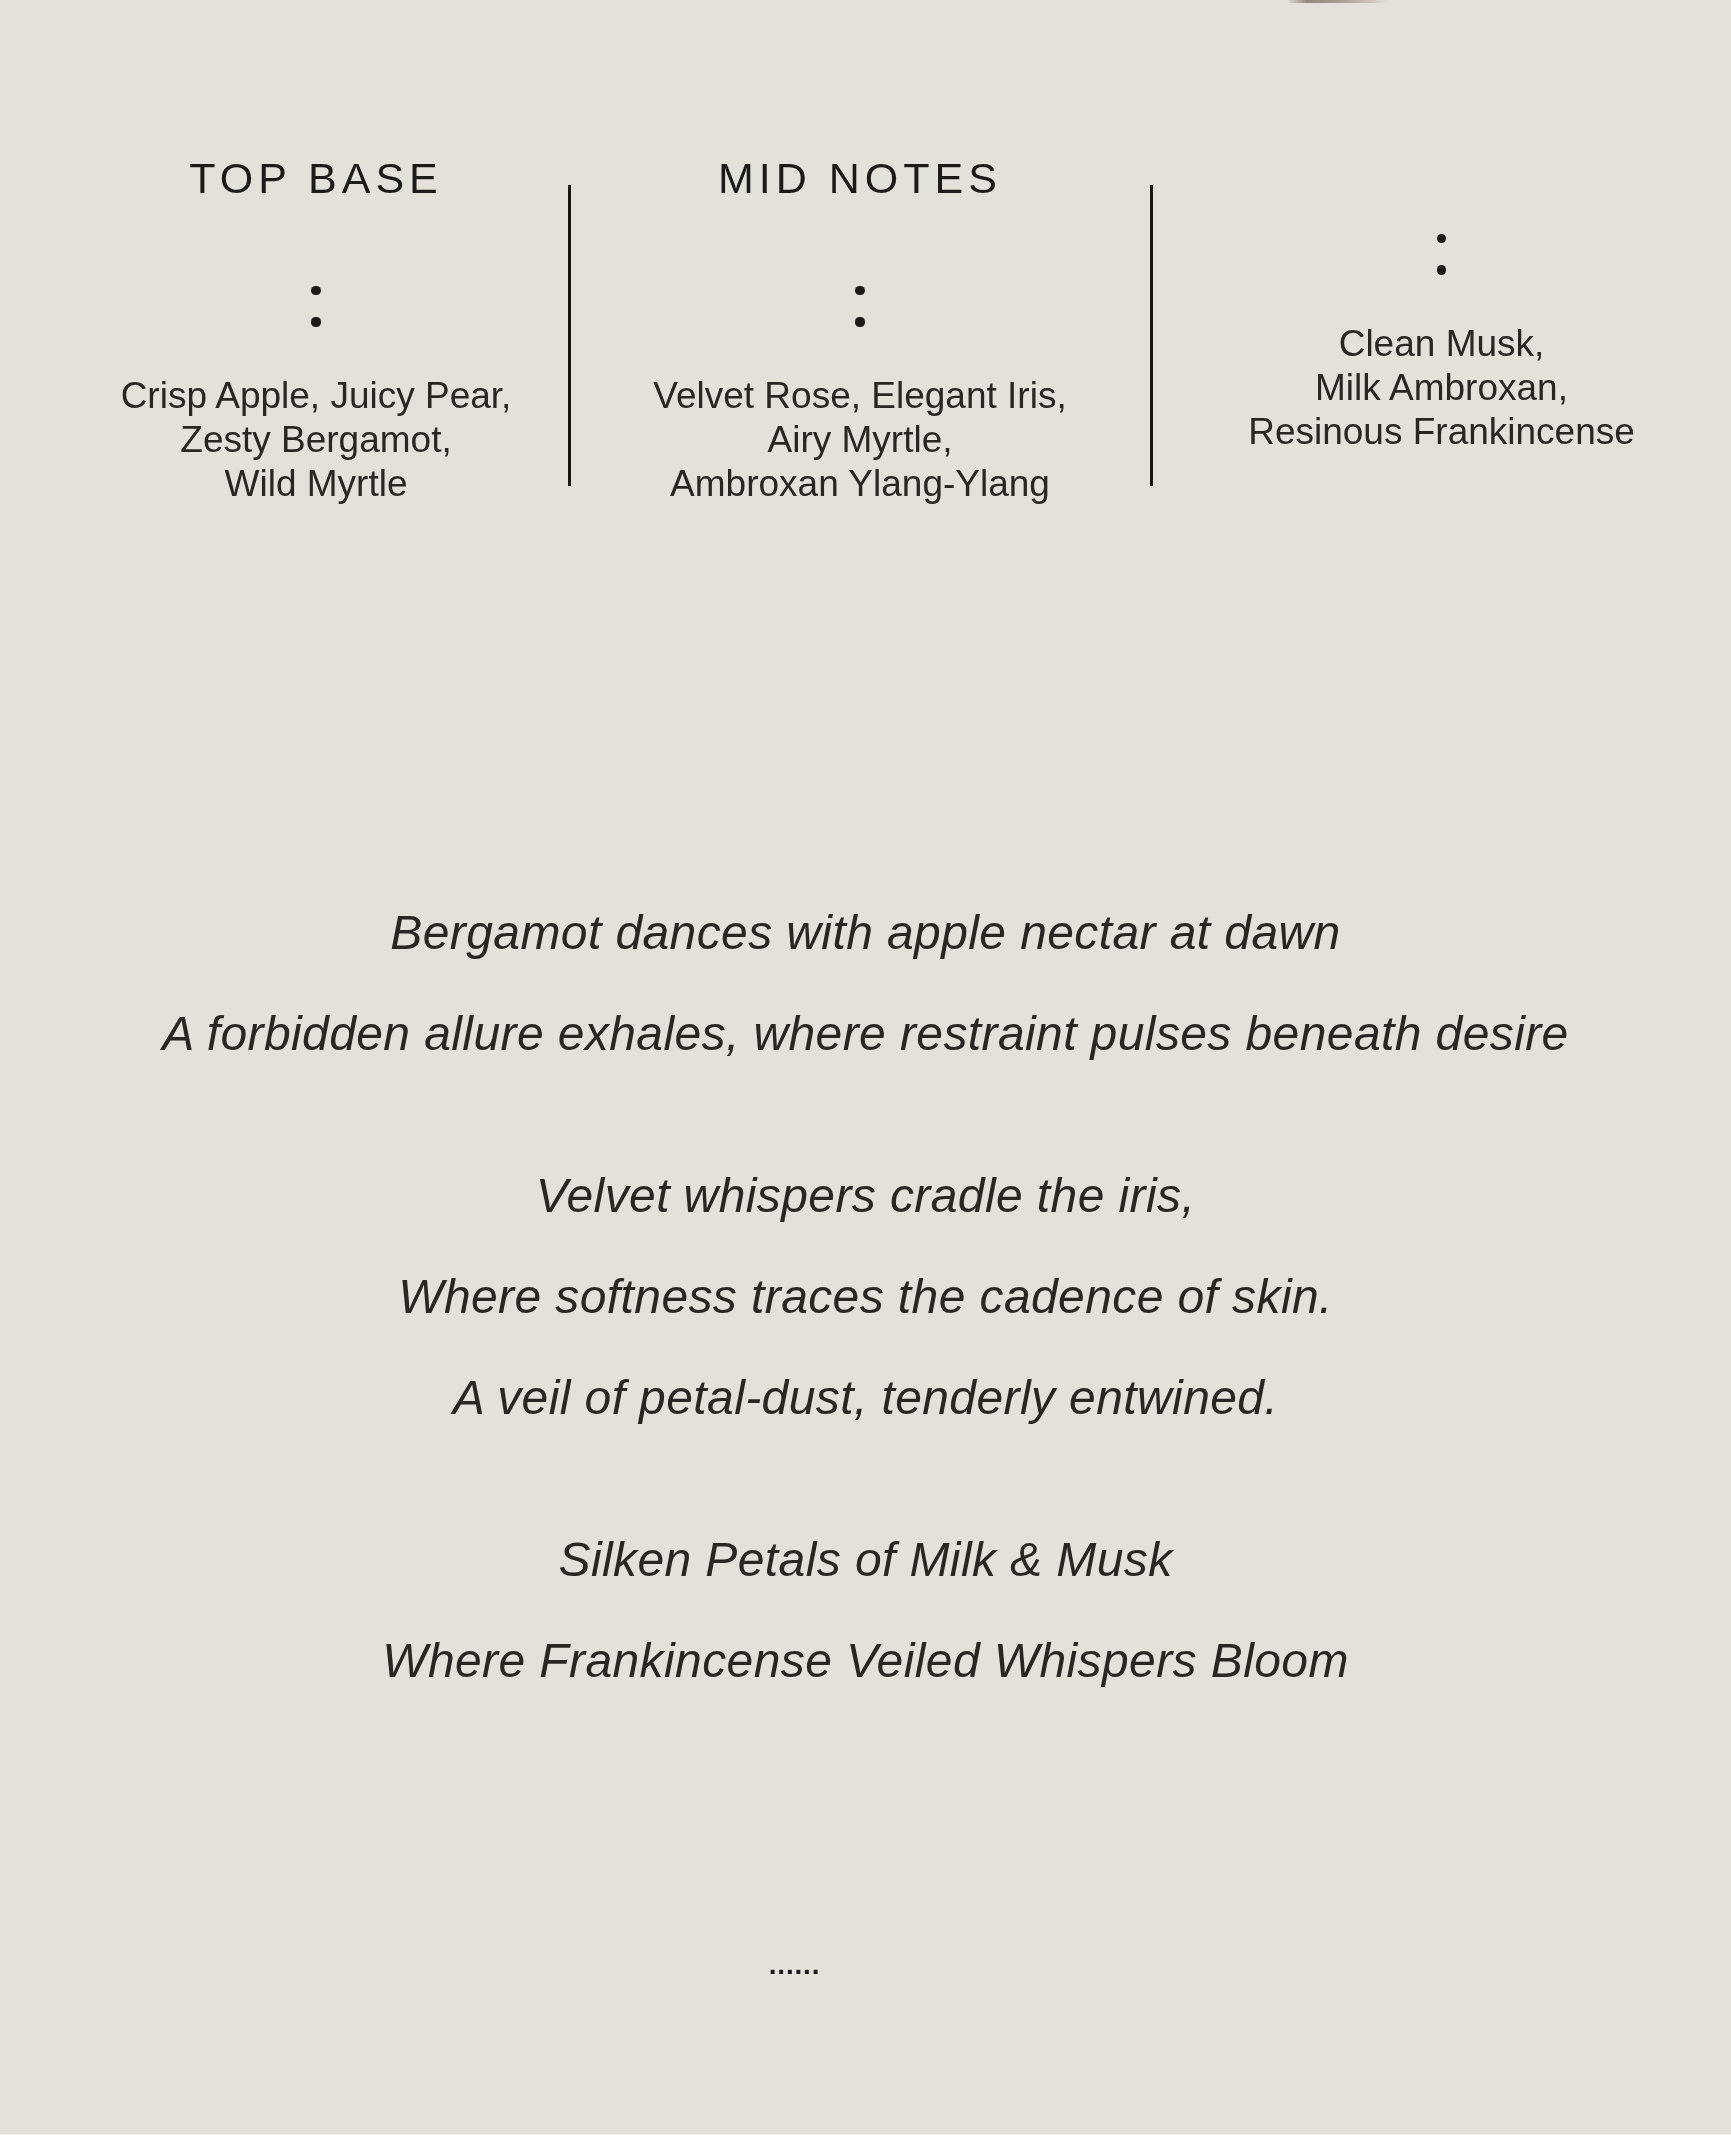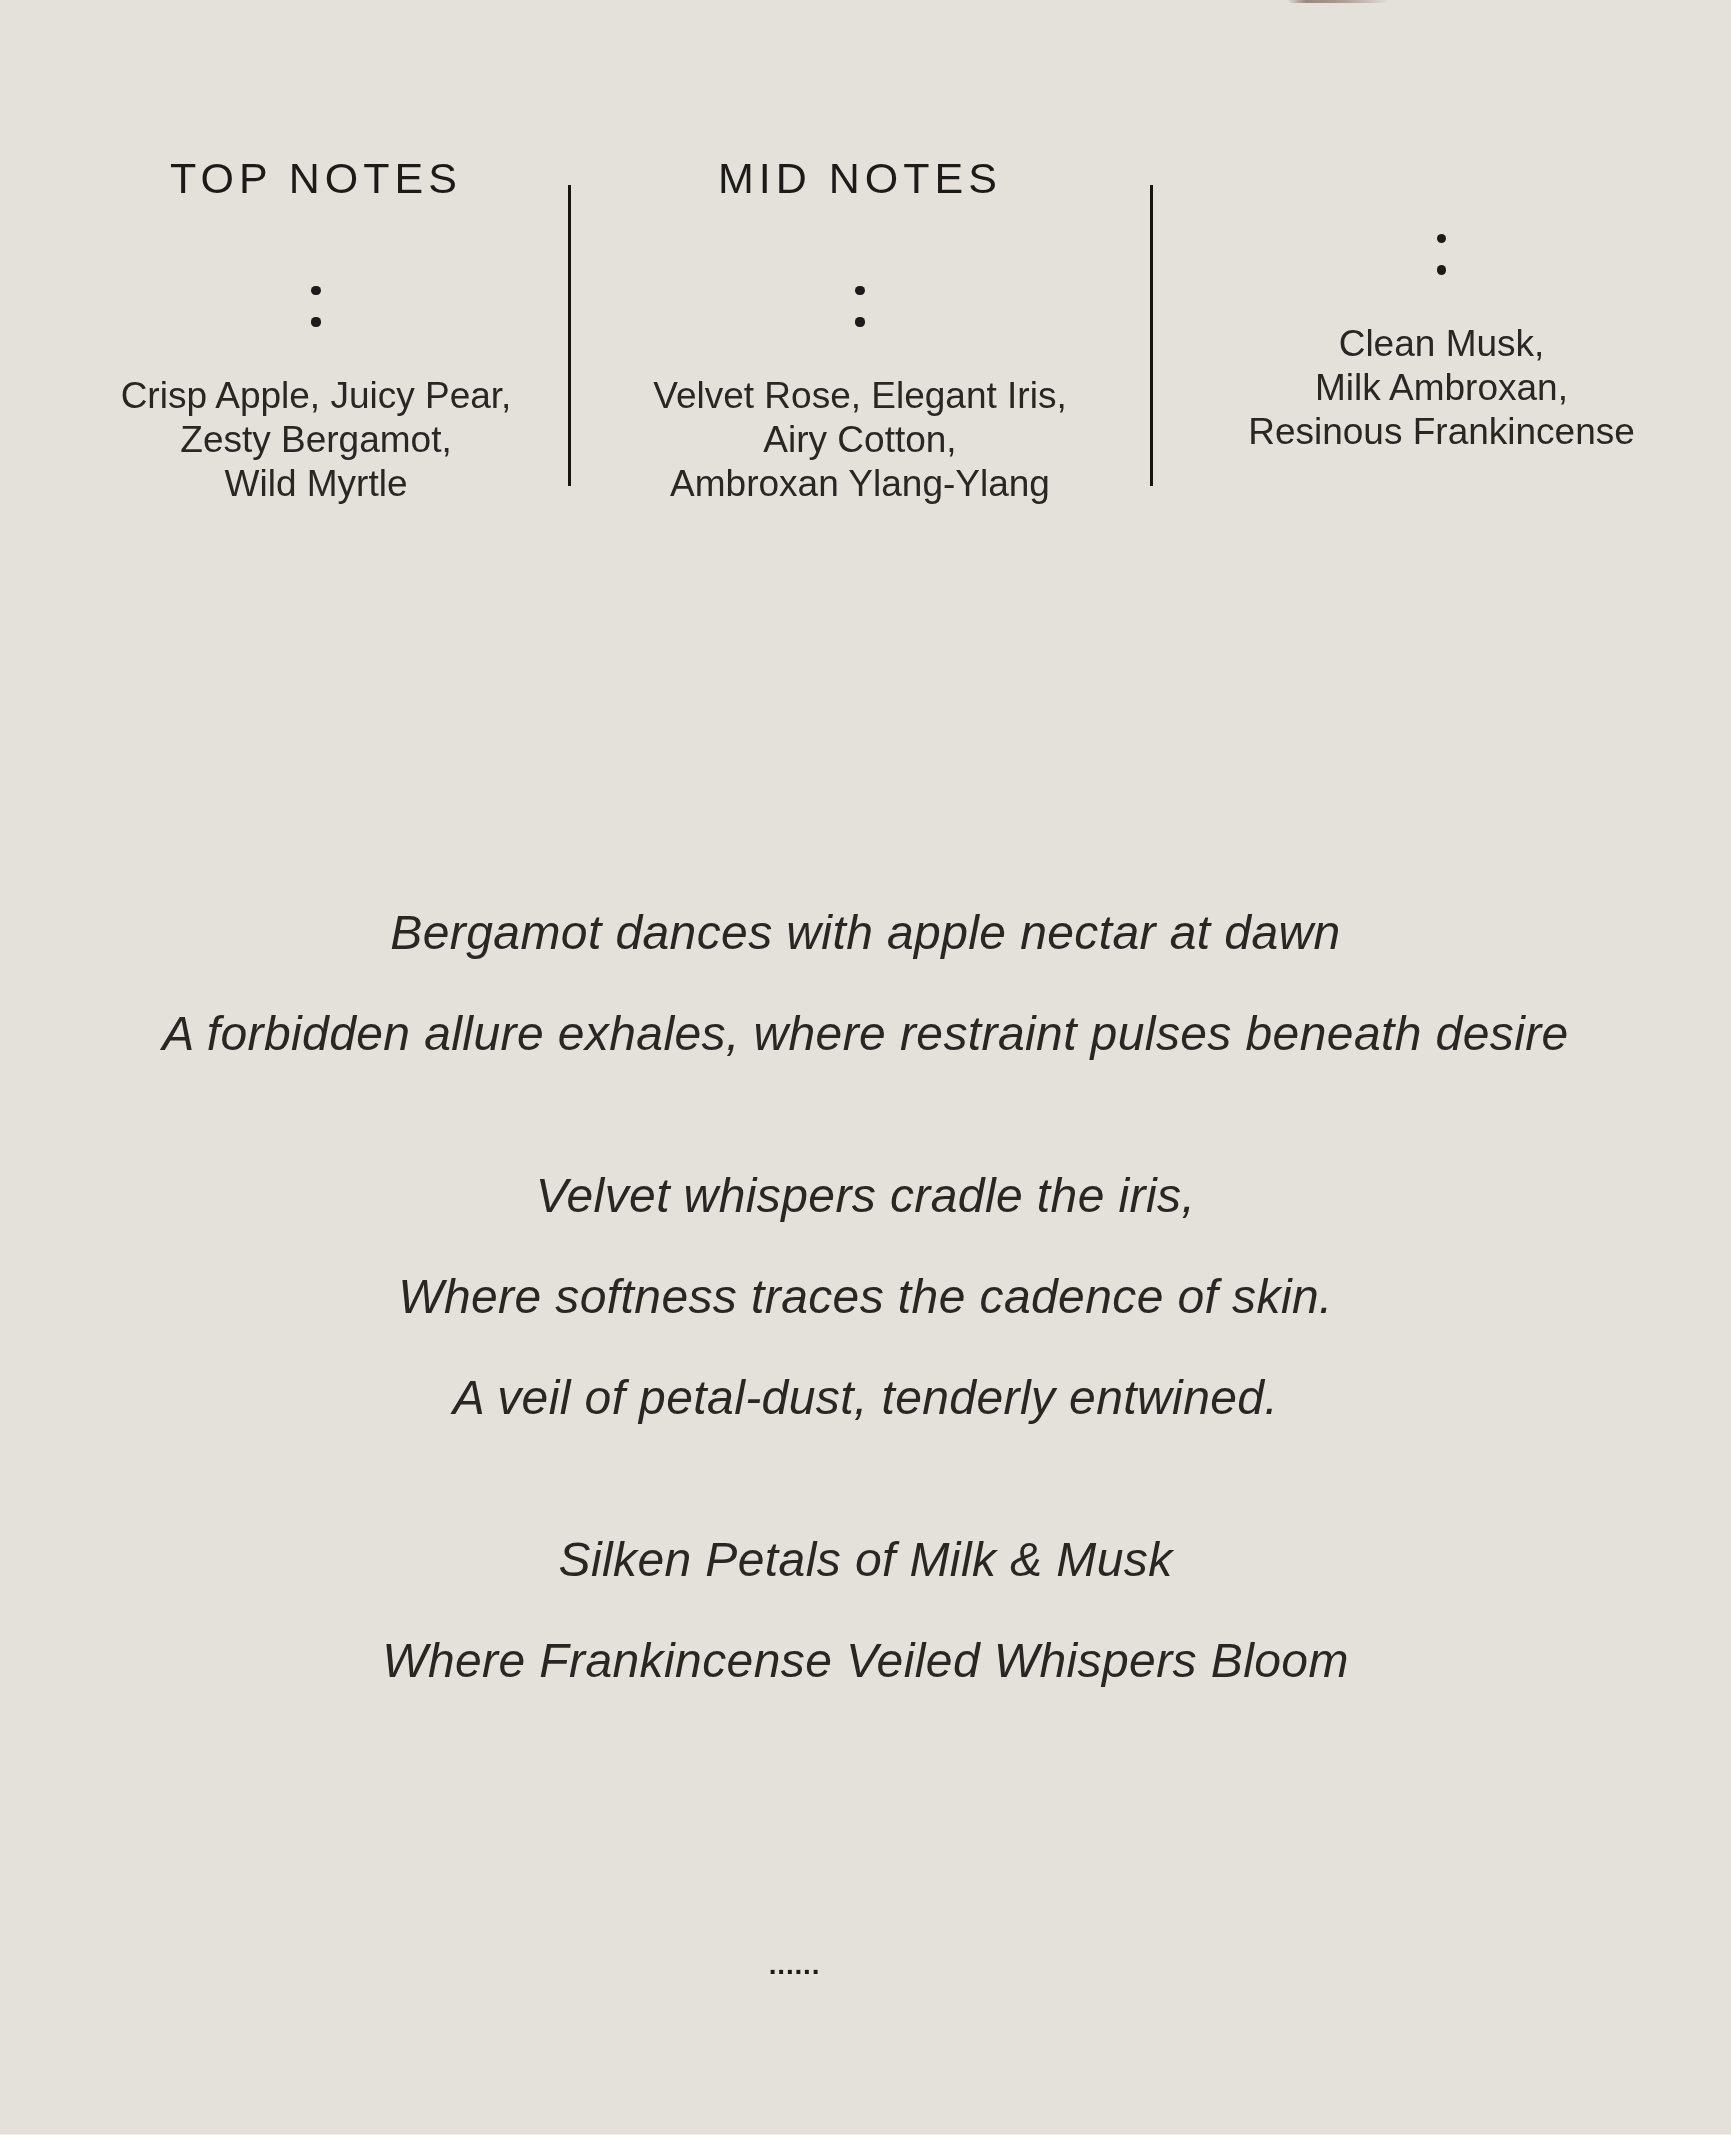--- a/index.html
+++ b/index.html
@@ -134,41 +134,41 @@
 </head>
 <body>
 
 <div class="page">
 
   <div class="cutoff-strip"></div>
 
   <section class="notes-row">
 
     <div class="note-col first">
-      <h2 class="note-title">TOP NOTES</h2>
+      <h2 class="note-title">TOP BASE</h2>
       <div class="colon-dots">
         <span class="dot"></span>
         <span class="dot"></span>
       </div>
       <p class="note-list">
         <span>Crisp Apple, Juicy Pear,</span><br>
         <span>Zesty Bergamot,</span><br>
         <span>Wild Myrtle</span>
       </p>
     </div>
 
     <div class="note-col">
       <h2 class="note-title">MID NOTES</h2>
       <div class="colon-dots">
         <span class="dot"></span>
         <span class="dot"></span>
       </div>
       <p class="note-list">
         <span>Velvet Rose, Elegant Iris,</span><br>
-        <span>Airy Cotton,</span><br>
+        <span>Airy Myrtle,</span><br>
         <span>Ambroxan Ylang-Ylang</span>
       </p>
     </div>
 
     <div class="note-col">
       <div class="colon-dots">
         <span class="dot"></span>
         <span class="dot"></span>
       </div>
       <p class="note-list">

